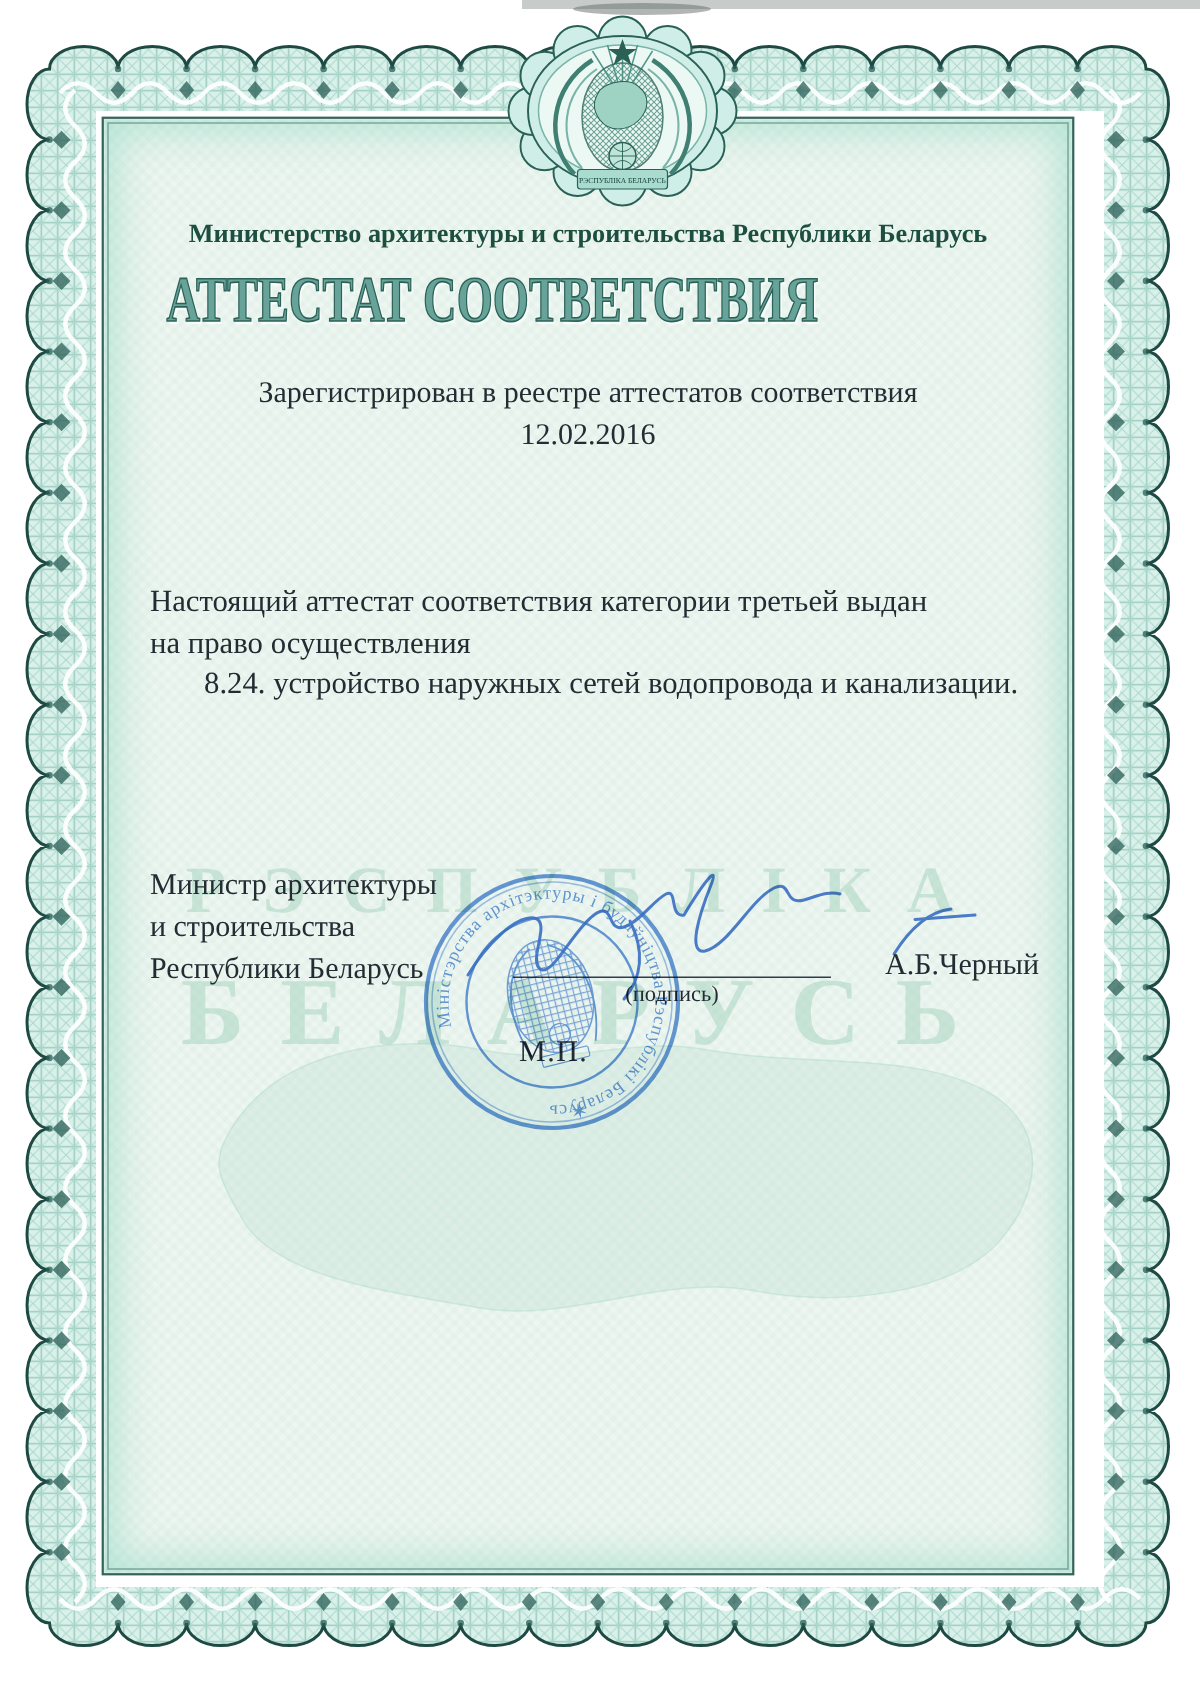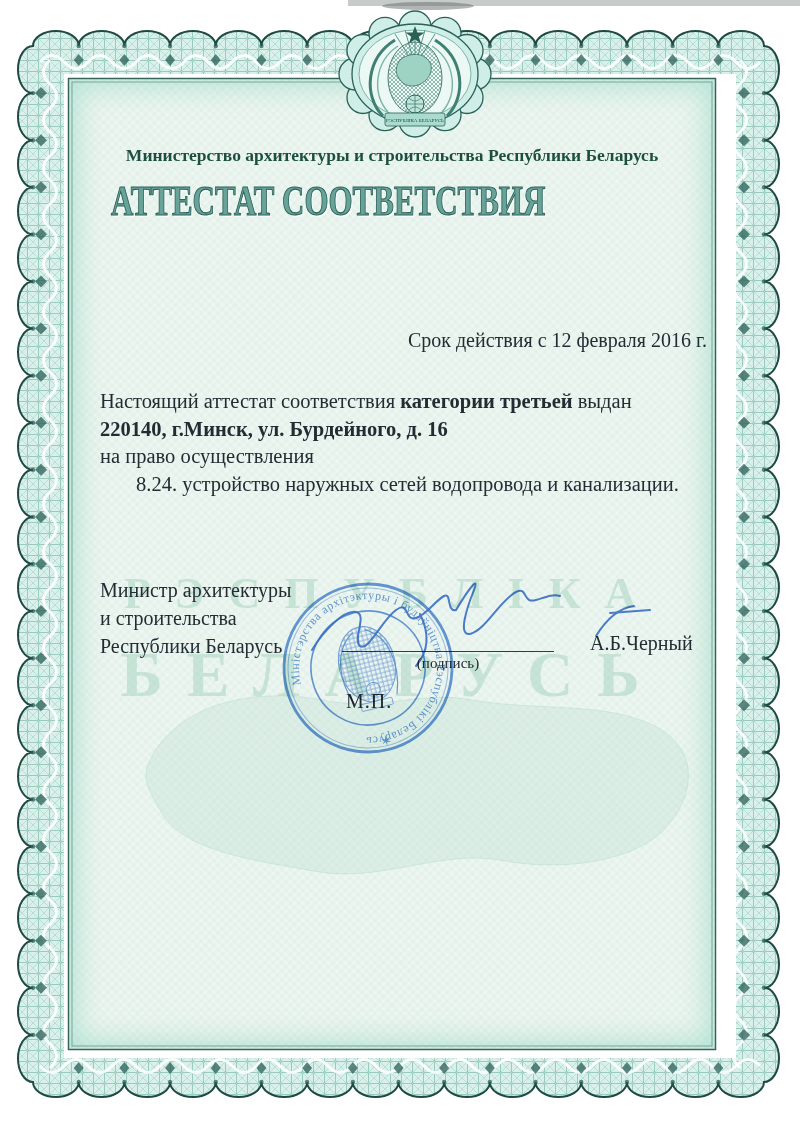--- a/index.html
+++ b/index.html
@@ -23,21 +23,21 @@
   .hdr{left:68px;top:145px;width:648px;text-align:center;font-weight:bold;
        font-size:17.5px;color:#1d4f41;}
   .title-row{left:68px;top:176px;width:520px;display:flex;align-items:baseline;justify-content:center;gap:14px;}
   .cert-title{width:434px;font-size:43px;font-weight:bold;white-space:nowrap;color:#67a399;
               -webkit-text-stroke:1.1px #2c6158;text-shadow:2px 2px 1px rgba(250,255,253,.85);}
   .cert-title>span{display:inline-block;transform:scaleX(.72);transform-origin:0 60%;}
   .cert-number{font-size:23px;font-weight:bold;color:#1a2433;letter-spacing:.5px;}
   .reg{left:68px;top:248px;width:648px;text-align:center;font-size:20px;line-height:28px;}
   .validity{right:93px;top:326px;text-align:right;font-size:20px;line-height:28px;}
   .bodytext{left:100px;top:388px;width:616px;font-size:20.5px;line-height:27.6px;}
-  .bodytext .b{font-weight:bold;}
+  .bodytext .b{font-weight:normal;}
   .indent{padding-left:36px;}
   .minister{left:100px;top:576px;font-size:20px;line-height:28px;}
   .sig-line{left:342px;top:651px;width:212px;height:0;border-top:1.6px solid #2e3d49;}
   .sig-caption{left:342px;top:655px;width:212px;text-align:center;font-size:15px;}
   .signer{left:578px;top:632px;font-size:20px;margin-left:12px;}
   .seal-mark{left:346px;top:690px;font-size:20px;letter-spacing:1px;}
 </style>
 </head>
 <body>
 
@@ -261,28 +261,30 @@
   </svg>
 
   <div class="txt hdr">Министерство архитектуры и строительства Республики Беларусь</div>
 
   <div class="txt title-row">
     <div class="cert-title">
       <span>АТТЕСТАТ СООТВЕТСТВИЯ</span>
     </div>
   </div>
 
+  <div class="txt reg">
+    <div>Зарегистрирован в реестре аттестатов соответствия</div>
+    <div>12.02.2016</div>
+  </div>
 
   <div class="txt validity">
-    <div>Срок действия с 12 февраля 2016 г.</div>
   </div>
 
   <div class="txt bodytext">
     <div><span>Настоящий аттестат соответствия </span><span class="b">категории третьей</span><span> выдан</span></div>
-    <div class="b">220140, г.Минск, ул. Бурдейного, д. 16</div>
     <div>на право осуществления</div>
     <div class="indent">8.24. устройство наружных сетей водопровода и канализации.</div>
   </div>
 
   <div class="txt minister">
     <div>Министр архитектуры</div>
     <div>и строительства</div>
     <div>Республики Беларусь</div>
   </div>
 

